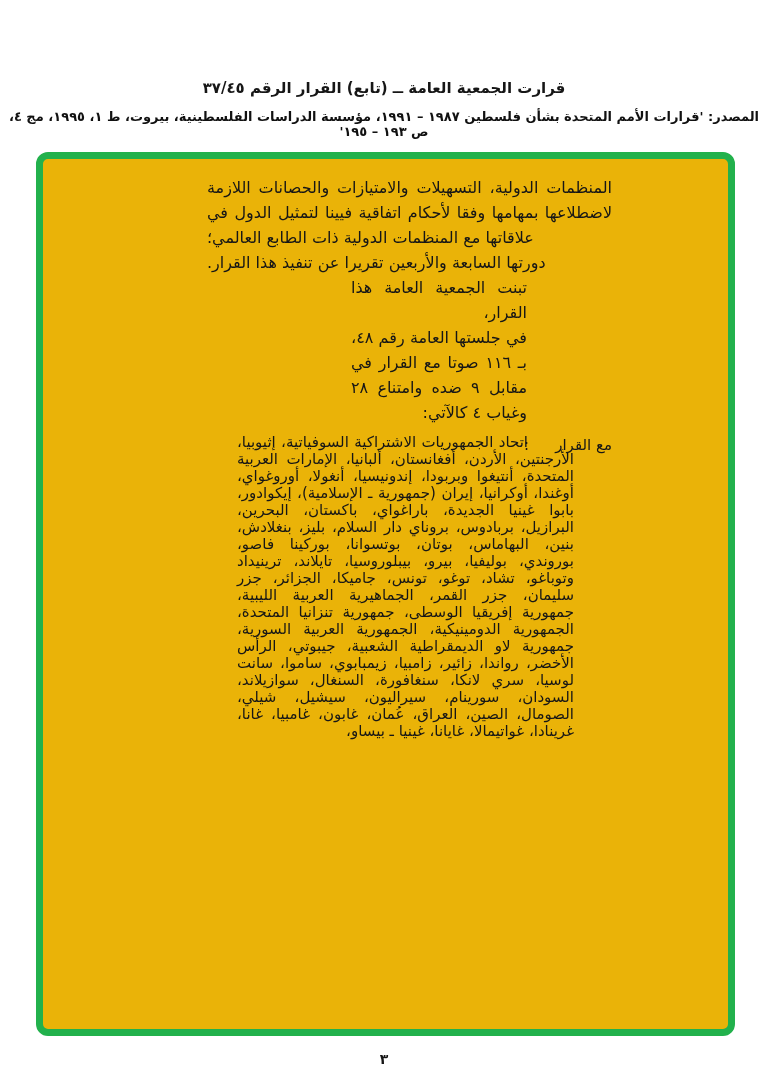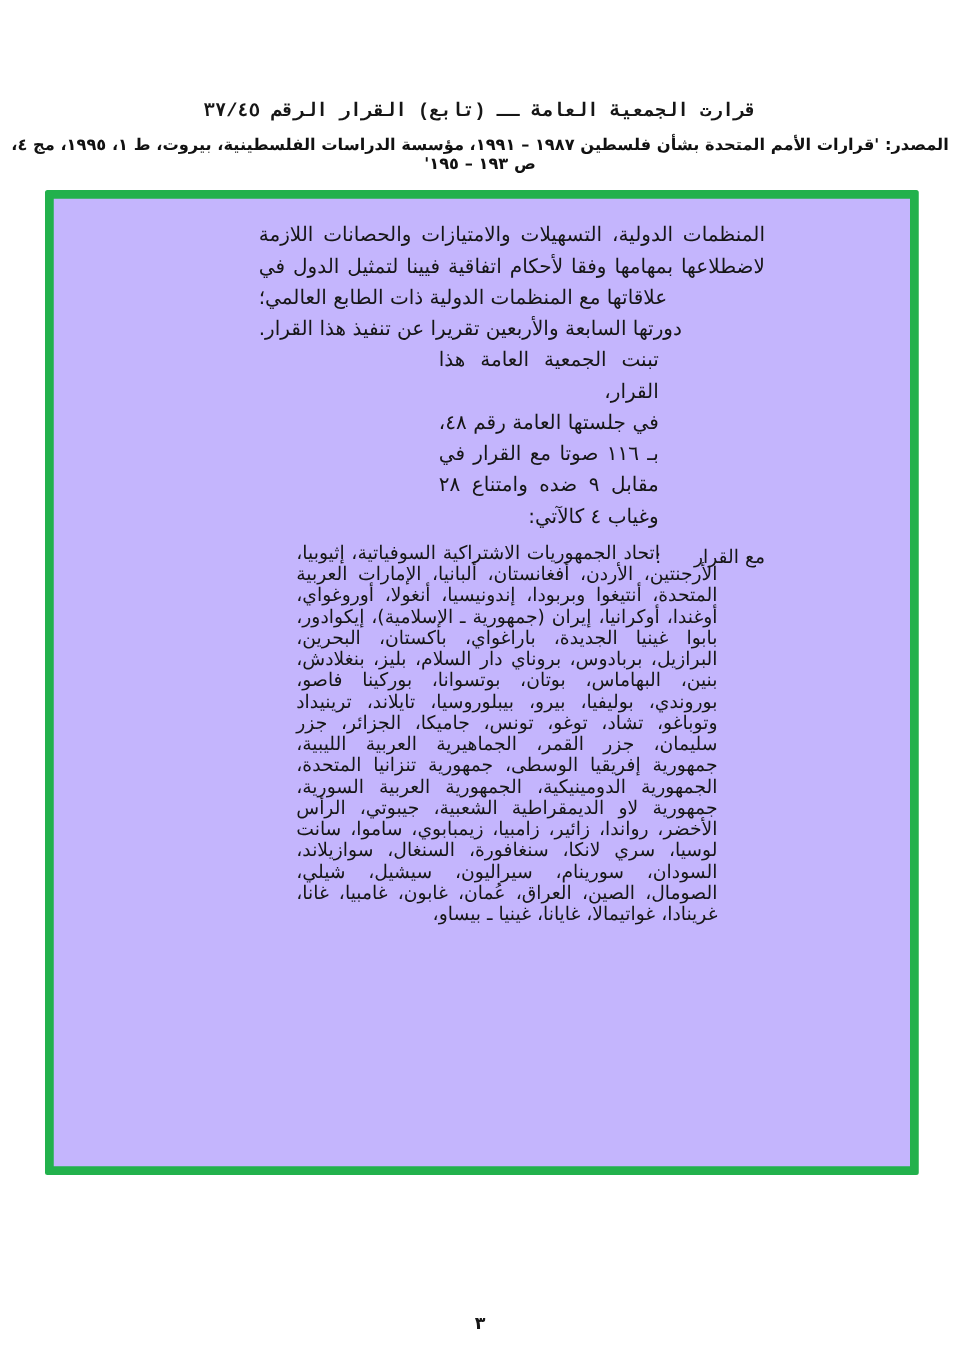--- a/index.html
+++ b/index.html
@@ -10,37 +10,36 @@
     font-family: "DejaVu Sans", sans-serif;
     color: #161616;
     overflow: hidden;
   }
   .doc-title {
     position: absolute; top: 79px; left: 0; right: 0;
     text-align: center;
     direction: rtl;
     font-size: 15px; font-weight: bold;
     letter-spacing: 0px;
-    font-family: Liberation Mono, monospace;
   }
   .doc-source {
     position: absolute; top: 109px; left: 0; right: 0;
     text-align: center;
     direction: rtl;
     font-size: 13px; font-weight: bold;
     color: #111;
   }
   .green-box {
     position: absolute;
     left: 36px; top: 152px;
-    width: 699px; height: 788px;
+    width: 699px; height: 884px;
     box-sizing: border-box;
     border: 7px solid #22b14c;
-    border-radius: 2px;
-    background: #c4b5fd;
+    border-radius: 12px;
+    background: #eab308;
   }
   .box-content {
     position: absolute;
     top: 0; right: 0; left: 0; bottom: 0;
     direction: rtl;
     padding: 16px 116px 0 164px;
     font-size: 16px;
   }
   .para1 { width: 405px; }
   .t-line {

